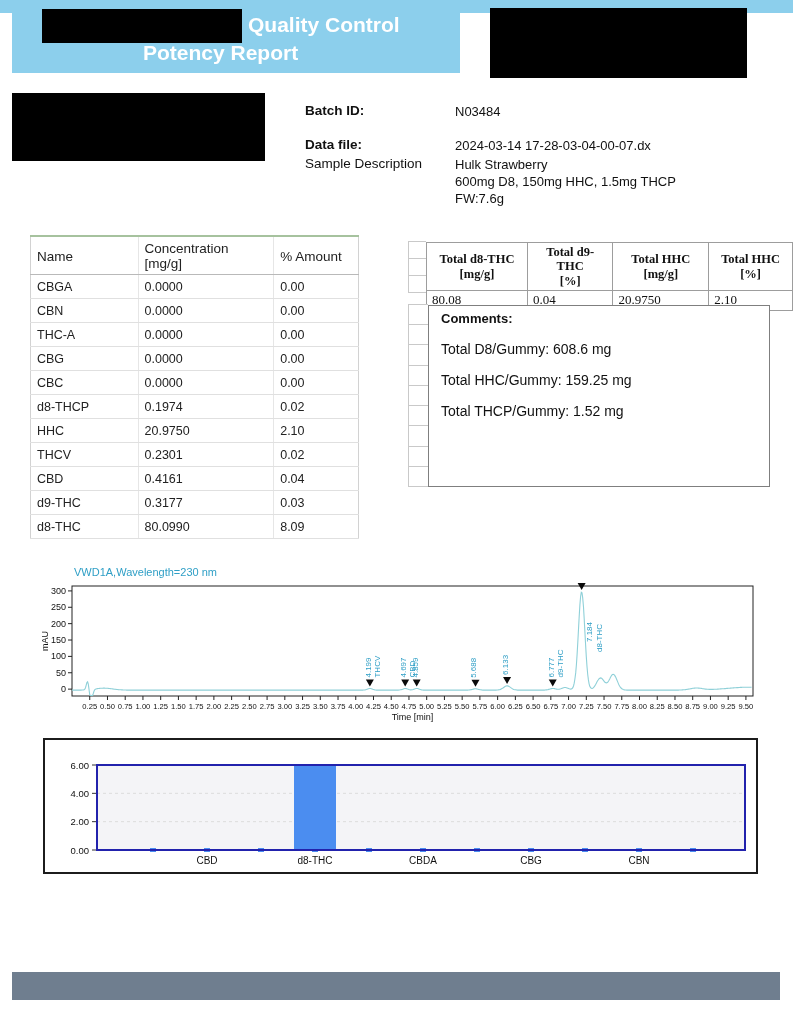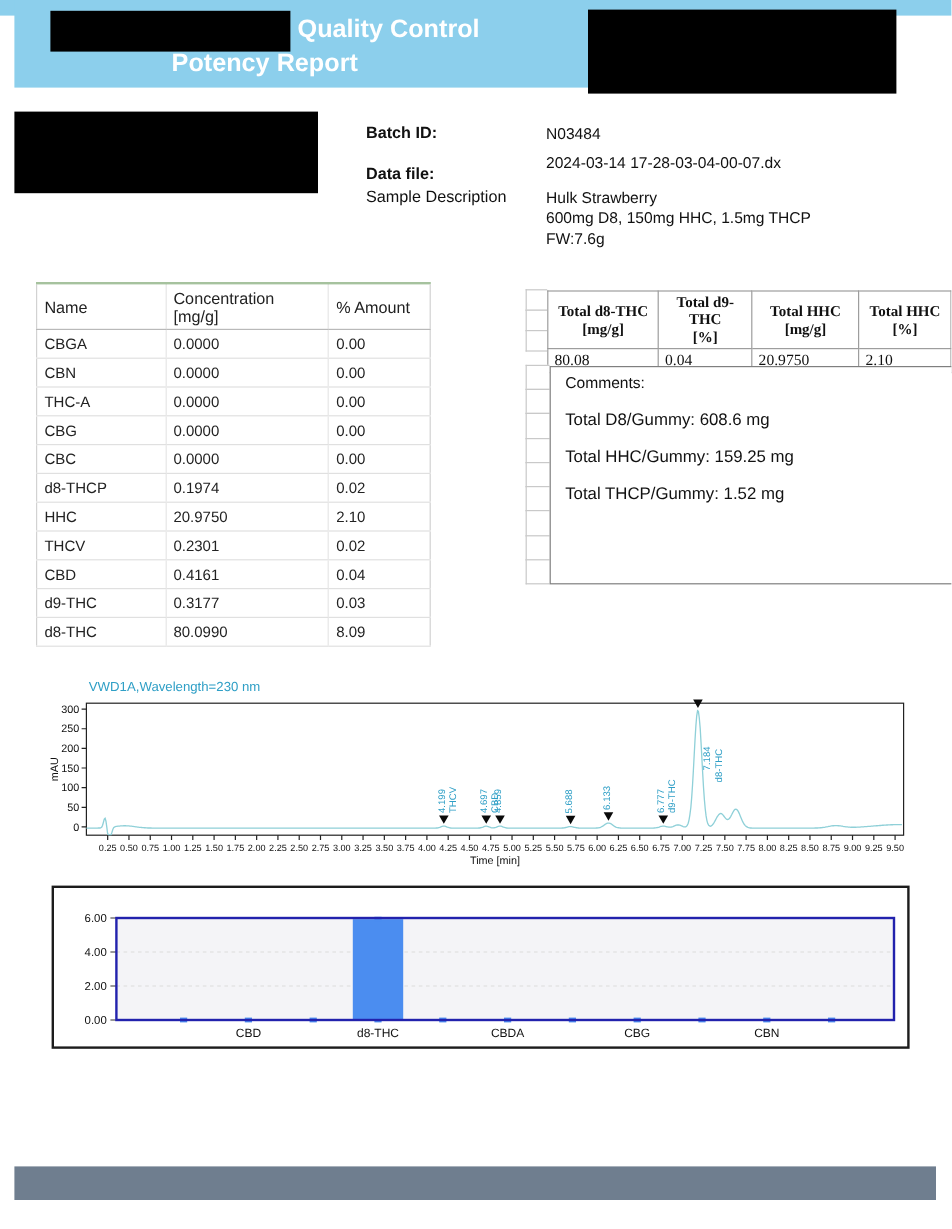--- a/index.html
+++ b/index.html
@@ -1,20 +1,20 @@
 <!DOCTYPE html>
 <html><head>
 <meta charset="utf-8">
 <style>
   html,body { margin:0; padding:0; background:#ffffff; }
   .page {
     position:relative; width:793px; height:1024px; background:#ffffff;
     font-family:"Liberation Sans", sans-serif; color:#111; overflow:hidden;
   }
-  .abs { position:absolute;padding-left:30px; }
+  .abs { position:absolute; }
   .black-box { position:absolute; background:#000; }
 
   
   .banner-strip { background:#8ccfec; }
   .banner-main  { background:#8ccfec; }
   .banner-title { position:absolute; color:#fff; font-weight:bold; font-size:21px; white-space:nowrap; }
 
   
   .info-label { position:absolute; font-size:13.5px; font-weight:bold; white-space:nowrap; }
   .info-label.reg { font-weight:normal; }
@@ -37,21 +37,21 @@
   .totals-table { border-collapse:collapse; background:#fff; }
   .totals-table th { border:1px solid #9d9d9d; font-size:12.5px; font-weight:bold;
     padding:2px 5px; line-height:1.15; text-align:center; }
   .totals-table td { border:1px solid #9d9d9d; font-size:13px; padding:1px 5px 2px 5px; text-align:left; }
 
   
   .comments-box { display:flex; align-items:stretch; }
   .comments-stub { width:20px; display:flex; flex-direction:column; }
   .comments-stub .stub-cell { height:19.3px; }
   .comments-main { flex:1; border:1px solid #7f7f7f; background:#fff; padding:5px 12px; }
-  .comments-label { font-size:13px; }
+  .comments-label { font-size:13px;font-weight:bold; }
   .comments-line { font-size:14px; margin-top:15px; white-space:nowrap; }
 
   
   .chrom-wrap { position:absolute;text-align:right; }
   .barchart-wrap { position:absolute; border:2px solid #1c1c1c; background:#ffffff; }
   svg text { font-family:"Liberation Sans", sans-serif; }
 
   
   .footer-bar { position:absolute; background:#6f7e8f; }
 </style>
@@ -64,21 +64,21 @@
   <div class="abs banner-main" style="left:12px;top:0;width:448px;height:73px;"></div>
   <div class="black-box" style="left:42px;top:9px;width:200px;height:34px;"></div>
   <div class="banner-title" style="left:248px;top:13px;">Quality Control</div>
   <div class="banner-title" style="left:143px;top:41px;text-align:right;">Potency Report</div>
   <div class="black-box" style="left:490px;top:8px;width:257px;height:70px;"></div>
 
   <div class="black-box" style="left:12px;top:93px;width:253px;height:68px;"></div>
   <div class="info-label" style="left:305px;top:103px;">Batch ID:</div>
   <div class="info-value" style="left:455px;top:104px;">N03484</div>
   <div class="info-label" style="left:305px;top:137px;">Data file:</div>
-  <div class="info-value" style="left:455px;top:128px;">2024-03-14 17-28-03-04-00-07.dx</div>
+  <div class="info-value" style="left:455px;top:138px;">2024-03-14 17-28-03-04-00-07.dx</div>
   <div class="info-label reg" style="left:305px;top:156px;">Sample Description</div>
   <div class="info-value" style="left:455px;top:157px;">Hulk Strawberry</div>
   <div class="info-value" style="left:455px;top:174px;">600mg D8, 150mg HHC, 1.5mg THCP</div>
   <div class="info-value" style="left:455px;top:191px;">FW:7.6g</div>
 
   <table class="abs analyte-table" style="left:30px;top:235px;">
     <colgroup>
         <col style="width:108px">
         <col style="width:136px">
         <col style="width:85px">

